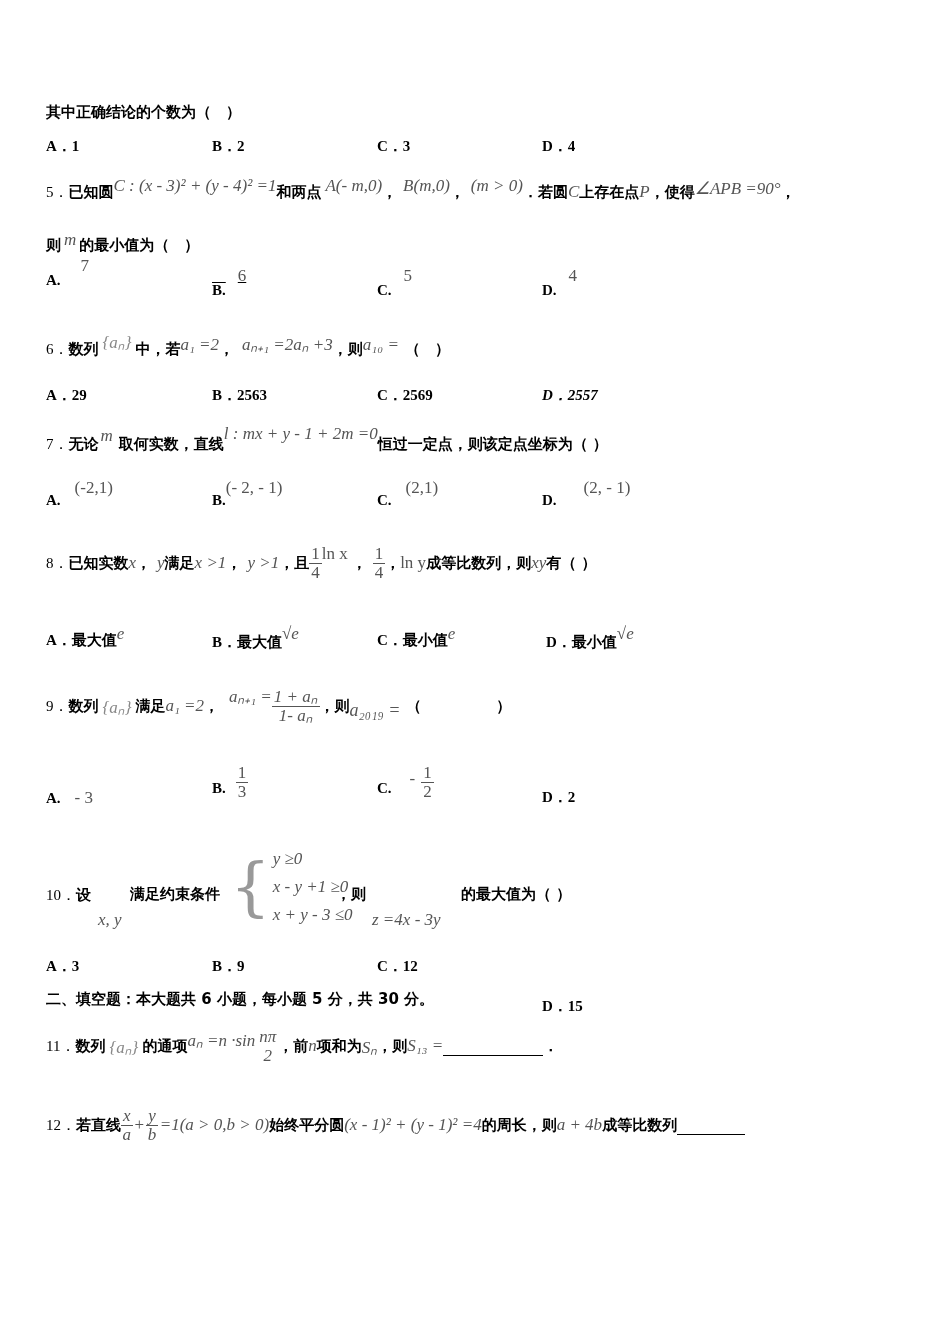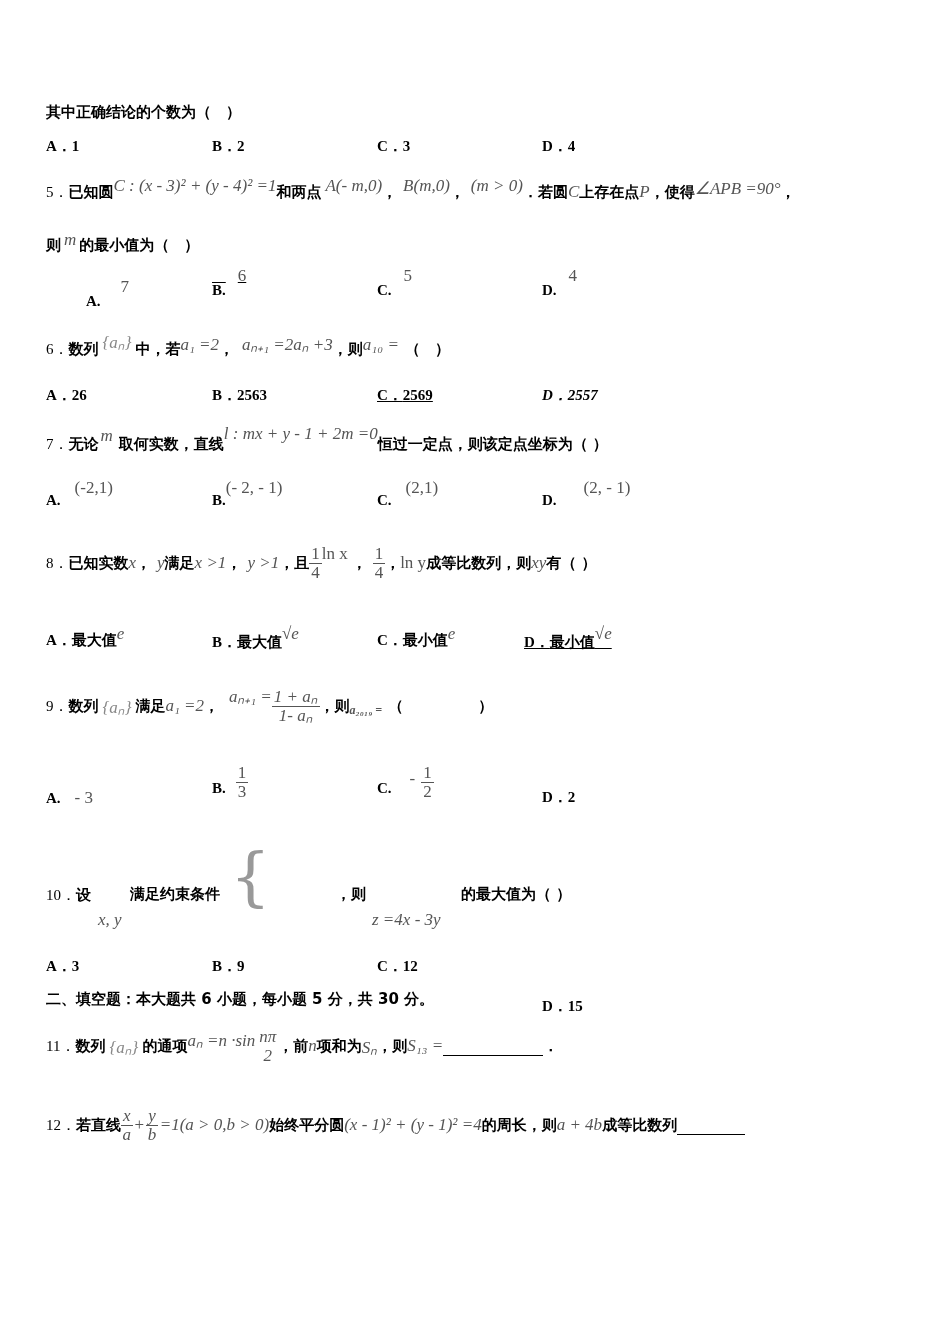--- a/index.html
+++ b/index.html
@@ -30,33 +30,33 @@
   <div class="abs opt" style="left:542px;top:137px;"><span>D．</span><span>4</span></div>
 </div>
 
 <div class="abs" style="left:46px;top:176px;">
   <span class="num">5．</span><span class="cn">已知圆</span><span class="mi" style="vertical-align:6px;">C : (x - 3)² + (y - 4)² =1</span><span class="cn">和两点</span><span class="mi" style="vertical-align:6px;margin-left:4px;">A(- m,0)</span><span class="cn">，</span><span class="mi" style="vertical-align:6px;margin-left:6px;">B(m,0)</span><span class="cn">，</span><span class="mi" style="vertical-align:6px;margin-left:6px;">(m &gt; 0)</span><span class="cn">．若圆</span><span class="mi">C</span><span class="cn">上存在点</span><span class="mi">P</span><span class="cn">，使得</span><span class="mi" style="vertical-align:3px;">∠APB =90°</span><span class="cn">，</span>
 </div>
 <div class="abs" style="left:46px;top:230px;">
   <span class="cn">则</span><span class="mi" style="vertical-align:5px;margin:0 3px;">m</span><span class="cn">的最小值为（　）</span>
 </div>
 <div>
-  <div class="abs" style="left:46px;top:277px;margin-left:40px;"><span class="opt" style="vertical-align:-14px;">A.</span><span class="m" style="margin-left:20px;">7</span></div>
+  <div class="abs" style="left:46px;top:256px;"><span class="opt" style="vertical-align:-14px;">A.</span><span class="m" style="margin-left:20px;">7</span></div>
   <div class="abs" style="left:212px;top:266px;text-decoration:underline;"><span class="opt" style="vertical-align:-14px;">B.</span><span class="m" style="margin-left:12px;">6</span></div>
   <div class="abs" style="left:377px;top:266px;"><span class="opt" style="vertical-align:-14px;">C.</span><span class="m" style="margin-left:12px;">5</span></div>
   <div class="abs" style="left:542px;top:266px;"><span class="opt" style="vertical-align:-14px;">D.</span><span class="m" style="margin-left:12px;">4</span></div>
 </div>
 
 <div class="abs" style="left:46px;top:330px;">
   <span class="num">6．</span><span class="cn">数列</span><span class="mi" style="vertical-align:6px;margin:0 4px;color:#888;">{aₙ}</span><span class="cn">中，若</span><span class="mi" style="vertical-align:4px;">a₁ =2</span><span class="cn">，</span><span class="mi" style="vertical-align:4px;margin-left:8px;">aₙ₊₁ =2aₙ +3</span><span class="cn">，则</span><span class="mi" style="vertical-align:4px;">a₁₀ =</span><span class="cn" style="margin-left:6px;">（　）</span>
 </div>
 <div>
-  <div class="abs opt" style="left:46px;top:386px;"><span>A．</span><span>26</span></div>
+  <div class="abs opt" style="left:46px;top:386px;"><span>A．</span><span>29</span></div>
   <div class="abs opt" style="left:212px;top:386px;"><span>B．</span><span>2563</span></div>
-  <div class="abs opt" style="left:377px;top:386px;text-decoration:underline;"><span>C．</span><span>2569</span></div>
+  <div class="abs opt" style="left:377px;top:386px;"><span>C．</span><span>2569</span></div>
   <div class="abs opt" style="left:542px;top:386px;font-style:italic;"><span>D．</span><span>2557</span></div>
 </div>
 
 <div class="abs" style="left:46px;top:424px;">
   <span class="num">7．</span><span class="cn">无论</span><span class="mi" style="vertical-align:8px;margin:0 6px 0 2px;">m</span><span class="cn">取何实数，直线</span><span class="mi" style="vertical-align:10px;text-align:center;">l : mx + y - 1 + 2m =0</span><span class="cn">恒过一定点，则该定点坐标为（ ）</span>
 </div>
 <div>
   <div class="abs" style="left:46px;top:478px;"><span class="opt" style="vertical-align:-12px;">A.</span><span class="m" style="margin-left:14px;">(-2,1)</span></div>
   <div class="abs" style="left:212px;top:478px;"><span class="opt" style="vertical-align:-12px;">B.</span><span class="m" style="">(- 2, - 1)</span></div>
   <div class="abs" style="left:377px;top:478px;"><span class="opt" style="vertical-align:-12px;">C.</span><span class="m" style="margin-left:14px;">(2,1)</span></div>
@@ -87,37 +87,37 @@
     <span class="cn">，</span>
     <span class="m">ln y</span>
     <span class="cn">成等比数列，则</span>
     <span class="mi">xy</span>
     <span class="cn">有（ ）</span>
 </div>
 <div>
   <div class="abs" style="left:46px;top:624px;"><span class="opt">A．</span><span class="cn">最大值</span><span class="mi" style="vertical-align:6px;">e</span></div>
   <div class="abs" style="left:212px;top:624px;"><span class="opt">B．</span><span class="cn">最大值</span><span class="mi" style="vertical-align:8px;">√e</span></div>
   <div class="abs" style="left:377px;top:624px;"><span class="opt">C．</span><span class="cn">最小值</span><span class="mi" style="vertical-align:6px;">e</span></div>
-  <div class="abs" style="left:524px;top:624px;text-decoration:underline;"><span class="opt">D．</span><span class="cn">最小值</span><span class="mi" style="vertical-align:8px;">√e</span></div>
+  <div class="abs" style="left:546px;top:624px;"><span class="opt">D．</span><span class="cn">最小值</span><span class="mi" style="vertical-align:8px;">√e</span></div>
 </div>
 
 <div class="abs" style="left:46px;top:680px;height:52px;display:flex;align-items:center;">
   <span class="num">9．</span>
     <span class="cn">数列</span>
     <span class="mi" style="margin:0 4px;color:#888;">{aₙ}</span>
     <span class="cn">满足</span>
     <span class="mi">a₁ =2</span>
     <span class="cn">，</span>
   <span class="mi" style="align-self:flex-start;margin:4px 0 0 10px;">aₙ₊₁ =</span>
   <span class="frac mi">
       <span class="nu">1 + aₙ</span>
       <span>1- aₙ</span>
     </span>
   <span class="cn">，则</span>
-    <span class="mi" style="font-size:12px;margin-top:8px;font-weight:bold;">a₂₀₁₉ =</span>
+    <span class="mi" style="font-size:18px;margin-top:8px;">a₂₀₁₉ =</span>
     <span class="cn" style="margin-left:6px;">（　　　　　）</span>
 </div>
 <div>
   <div class="abs" style="left:46px;top:788px;"><span class="opt">A.</span><span class="m" style="margin-left:14px;">- 3</span></div>
   <div class="abs" style="left:212px;top:764px;display:flex;align-items:flex-end;">
       <span class="opt" style="margin-bottom:4px;">B.</span>
       <span class="frac m" style="margin-left:10px;">
         <span class="nu">1</span>
         <span>3</span>
       </span>
@@ -133,20 +133,25 @@
   <div class="abs opt" style="left:542px;top:788px;"><span>D．</span><span>2</span></div>
 </div>
 
 <div class="abs" style="left:46px;top:885px;">
   <span class="num">10．</span><span class="cn">设</span>
 </div>
 <div class="abs mi" style="left:98px;top:910px;">x, y</div>
 <div class="abs cn" style="left:130px;top:885px;">满足约束条件</div>
 <div class="abs" style="left:230px;top:845px;display:flex;align-items:center;">
   <span class="brace" style="font-size:64px;line-height:1;font-weight:100;color:#999;">{</span>
+  <div style="display:flex;flex-direction:column;line-height:28px;margin-left:2px;">
+    <span class="mi">y ≥0</span>
+    <span class="mi">x - y +1 ≥0</span>
+    <span class="mi">x + y - 3 ≤0</span>
+  </div>
 </div>
 <div class="abs cn" style="left:336px;top:885px;">，则</div>
 <div class="abs mi" style="left:372px;top:910px;">z =4x - 3y</div>
 <div class="abs cn" style="left:461px;top:885px;">的最大值为（ ）</div>
 <div>
   <div class="abs opt" style="left:46px;top:957px;"><span>A．</span><span>3</span></div>
   <div class="abs opt" style="left:212px;top:957px;"><span>B．</span><span>9</span></div>
   <div class="abs opt" style="left:377px;top:957px;"><span>C．</span><span>12</span></div>
   <div class="abs opt" style="left:542px;top:957px;margin-top:40px;"><span>D．</span><span>15</span></div>
 </div>

